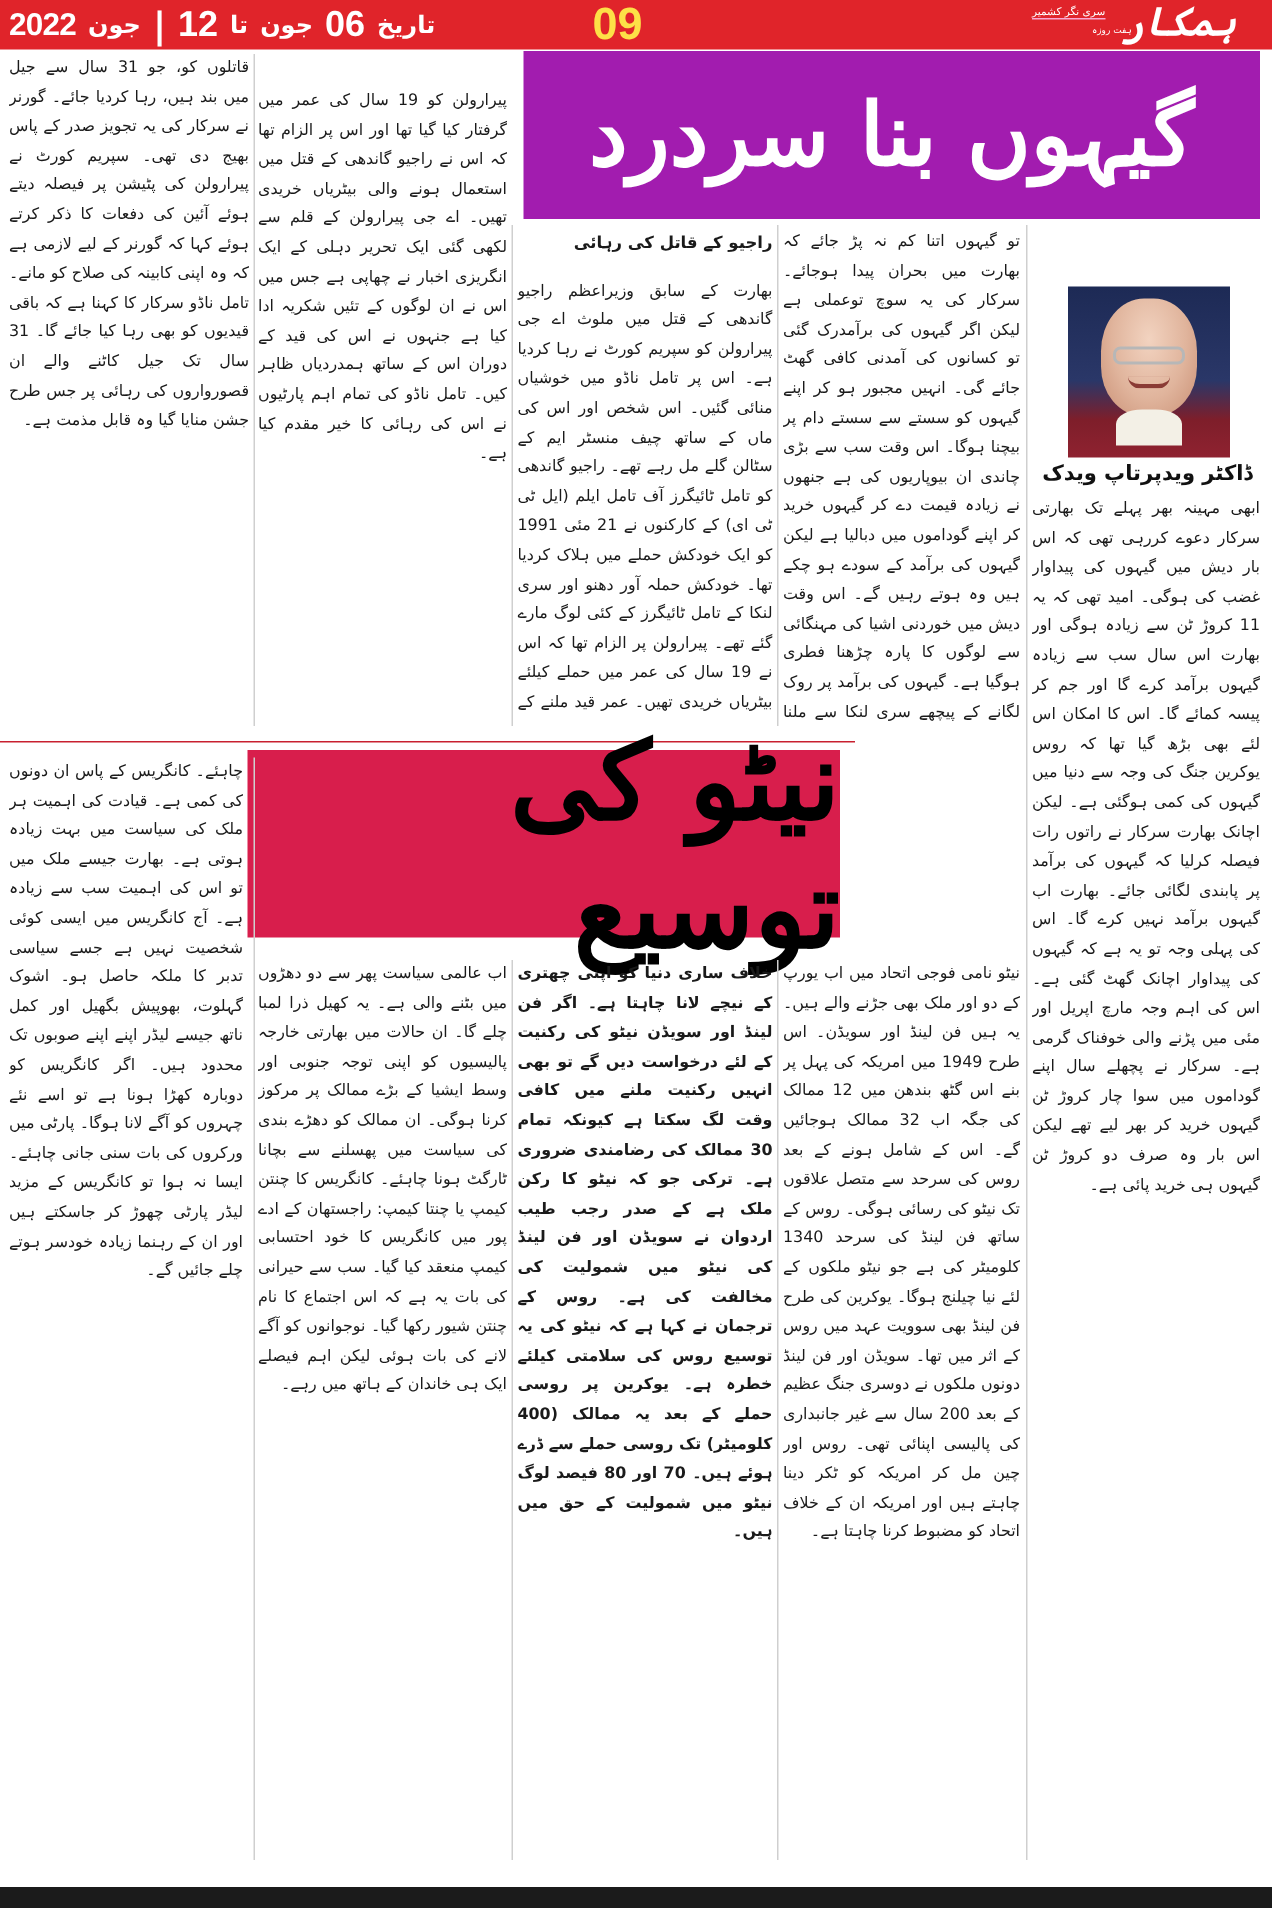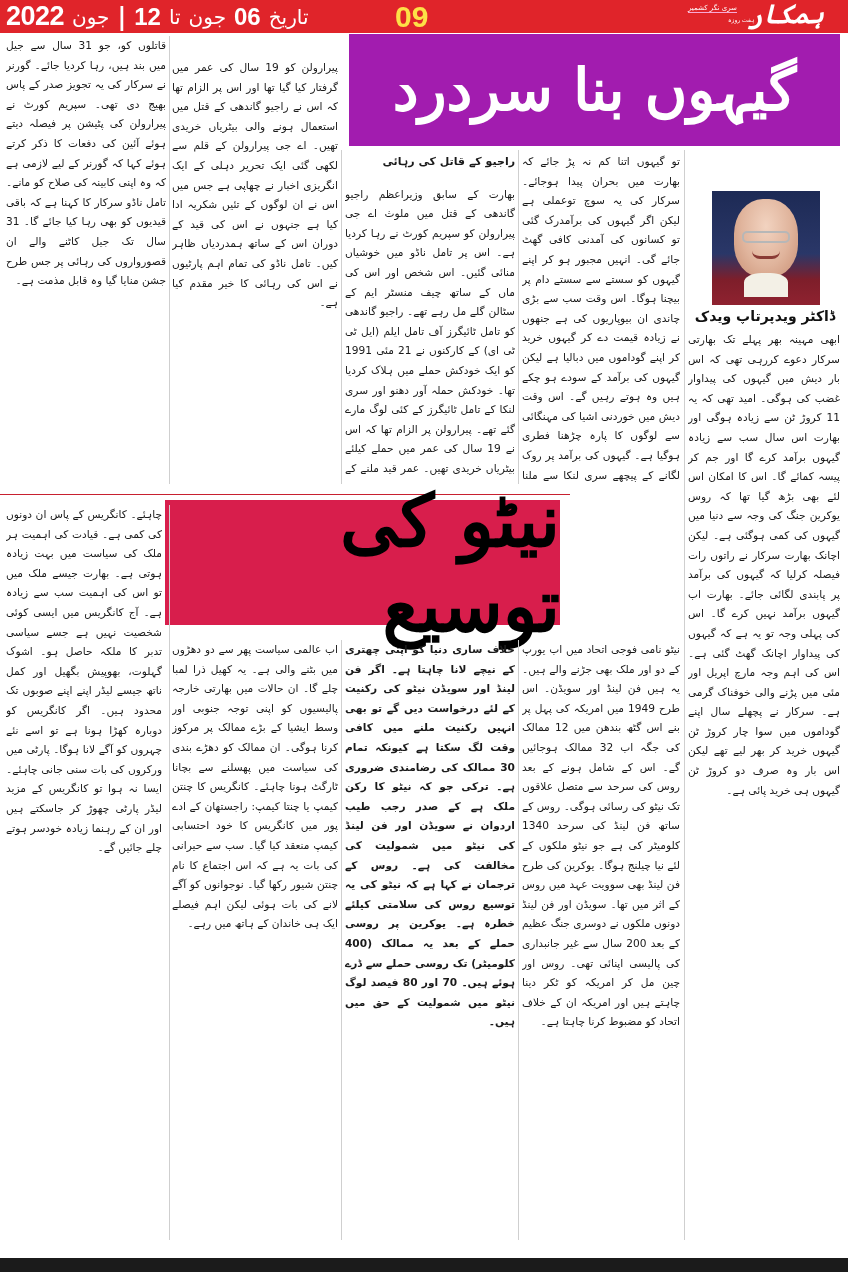--- a/index.html
+++ b/index.html
@@ -2,22 +2,22 @@
 <html><head>
 <meta charset="utf-8">
 <style>
   * { box-sizing: border-box; margin: 0; padding: 0; }
   html, body { width: 848px; height: 1272px; background: #ffffff; overflow: hidden; }
   body { position: relative; font-family: "DejaVu Sans", sans-serif; color: #111; }
 
   
   .masthead { position: absolute; left: 0; top: 0; width: 848px; height: 33px; background: #e0242a; }
   .mast-date { position: absolute; left: 6px; top: 0; height: 33px; display: flex; align-items: center; gap: 8px; direction: rtl; color: #fff; font-weight: bold; }
-  .mast-date .year { font-family: "Liberation Sans", sans-serif; font-size: 27px; font-weight: bold; letter-spacing: -0.5px; }
-  .mast-date .seg { font-family: "DejaVu Sans", sans-serif; font-size: 20px; font-weight: normal; }
+  .mast-date .year { font-family: "Liberation Sans", sans-serif; font-size: 21px; font-weight: bold; letter-spacing: -0.5px; }
+  .mast-date .seg { font-family: "DejaVu Sans", sans-serif; font-size: 16px; font-weight: bold; }
   .mast-date .num { font-family: "Liberation Sans", sans-serif; font-size: 24px; font-weight: bold; }
   .mast-date .sep { font-size: 24px; font-weight: bold; }
   .issue-no { position: absolute; left: 395px; top: 0; height: 33px; display: flex; align-items: center; color: #fde047; font-family: "Liberation Sans", sans-serif; font-size: 30px; font-weight: bold; }
   .logo { position: absolute; right: 14px; top: 1px; height: 31px; width: 150px; color: #fff; direction: rtl; }
   .logo .logo-main { position: absolute; right: 10px; top: -2px; font-size: 26px; font-weight: bold; font-style: italic; }
   .logo .logo-sub { position: absolute; left: 4px; top: 3px; font-size: 7px; border-bottom: 1px solid #f9a8d4; }
   .logo .logo-weekly { position: absolute; left: 44px; top: 15px; font-size: 6px; }
 
   
   .hl-blue { position: absolute; left: 349px; top: 34px; width: 491px; height: 112px; background: #a21caf; display: flex; align-items: center; justify-content: center; direction: rtl; }

